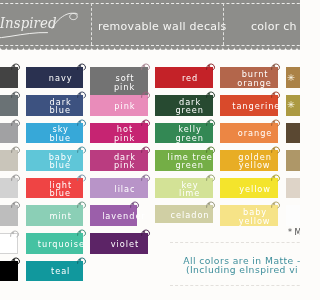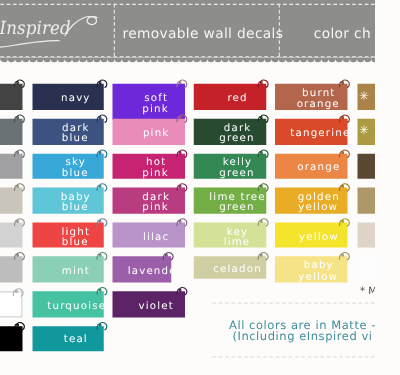--- a/index.html
+++ b/index.html
@@ -153,21 +153,21 @@
         <svg class="curl" viewBox="0 0 10 7.2">
           <path d="M0.6,6.4 C0.6,3.6 1.6,1.7 3.0,2.1 C4.0,2.4 4.0,3.9 3.0,3.9 C2.2,3.9 2.1,1.9 3.8,1.2 C5.8,0.5 8.5,2.0 8.5,4.2 C8.5,5.6 7.8,6.6 6.9,6.9" fill="none" stroke="rgb(47,132,110)" stroke-width="0.95" stroke-linecap="round"></path>
         </svg>
       </div>
       <div class="sw" style="left: 25.9px; top: 260.6px; width: 57.6px; height: 20.6px; background: rgb(17, 152, 157);">
         <div class="lbl" style="color: rgb(255, 255, 255);">teal</div>
         <svg class="curl" viewBox="0 0 10 7.2">
           <path d="M0.6,6.4 C0.6,3.6 1.6,1.7 3.0,2.1 C4.0,2.4 4.0,3.9 3.0,3.9 C2.2,3.9 2.1,1.9 3.8,1.2 C5.8,0.5 8.5,2.0 8.5,4.2 C8.5,5.6 7.8,6.6 6.9,6.9" fill="none" stroke="rgb(12,103,107)" stroke-width="0.95" stroke-linecap="round"></path>
         </svg>
       </div>
-      <div class="sw" style="left: 90.2px; top: 67.4px; width: 57.6px; height: 29px; background: #6d28d9;">
+      <div class="sw" style="left: 90.2px; top: 67.4px; width: 57.6px; height: 29px; background: #737373;">
         <div class="lbl" style="color: rgb(255, 255, 255);">soft
 pink</div>
         <svg class="curl" viewBox="0 0 10 7.2">
           <path d="M0.6,6.4 C0.6,3.6 1.6,1.7 3.0,2.1 C4.0,2.4 4.0,3.9 3.0,3.9 C2.2,3.9 2.1,1.9 3.8,1.2 C5.8,0.5 8.5,2.0 8.5,4.2 C8.5,5.6 7.8,6.6 6.9,6.9" fill="none" stroke="rgb(160,123,136)" stroke-width="0.95" stroke-linecap="round"></path>
         </svg>
       </div>
       <div class="sw" style="left: 90.2px; top: 95px; width: 57.6px; height: 20.6px; background: rgb(233, 140, 186);">
         <div class="lbl" style="color: rgb(255, 255, 255);">pink</div>
         <svg class="curl" viewBox="0 0 10 7.2">
           <path d="M0.6,6.4 C0.6,3.6 1.6,1.7 3.0,2.1 C4.0,2.4 4.0,3.9 3.0,3.9 C2.2,3.9 2.1,1.9 3.8,1.2 C5.8,0.5 8.5,2.0 8.5,4.2 C8.5,5.6 7.8,6.6 6.9,6.9" fill="none" stroke="rgb(158,95,126)" stroke-width="0.95" stroke-linecap="round"></path>

